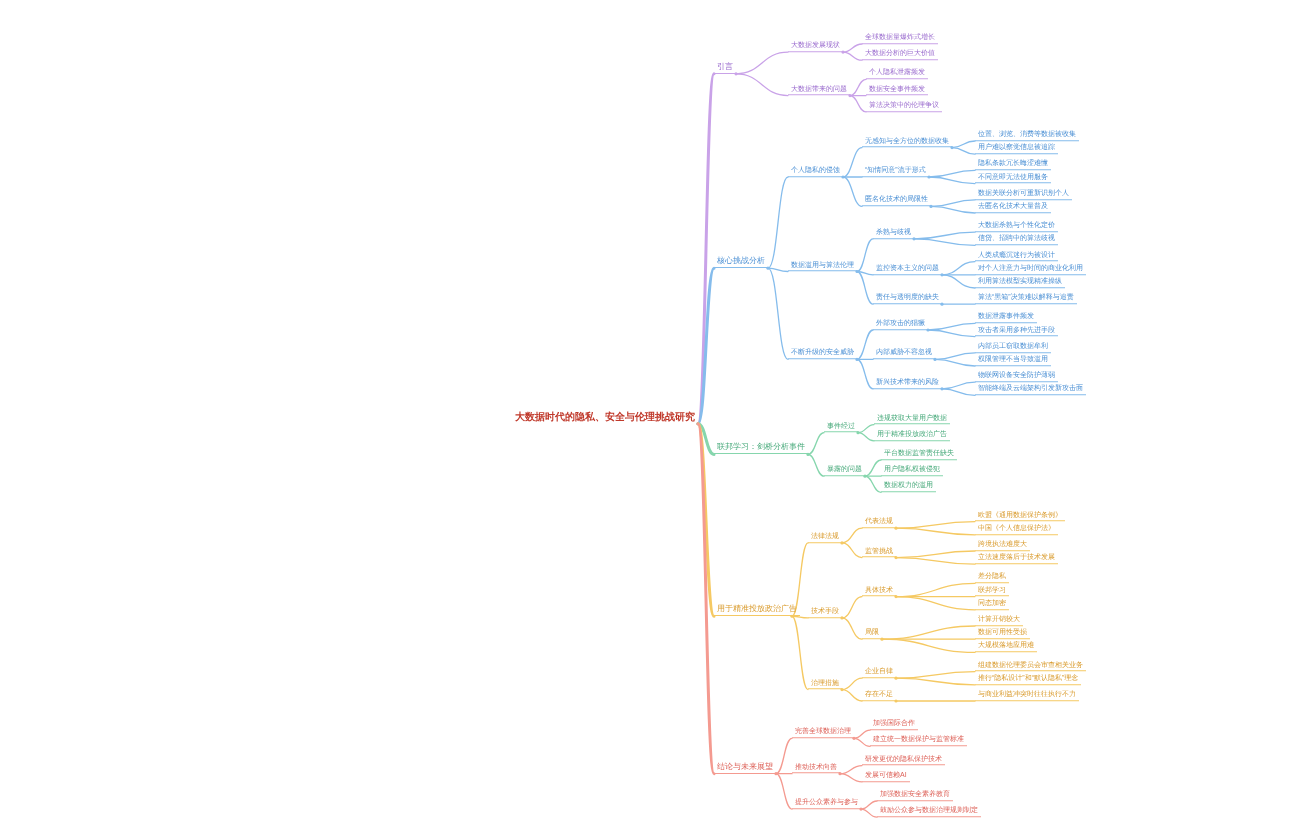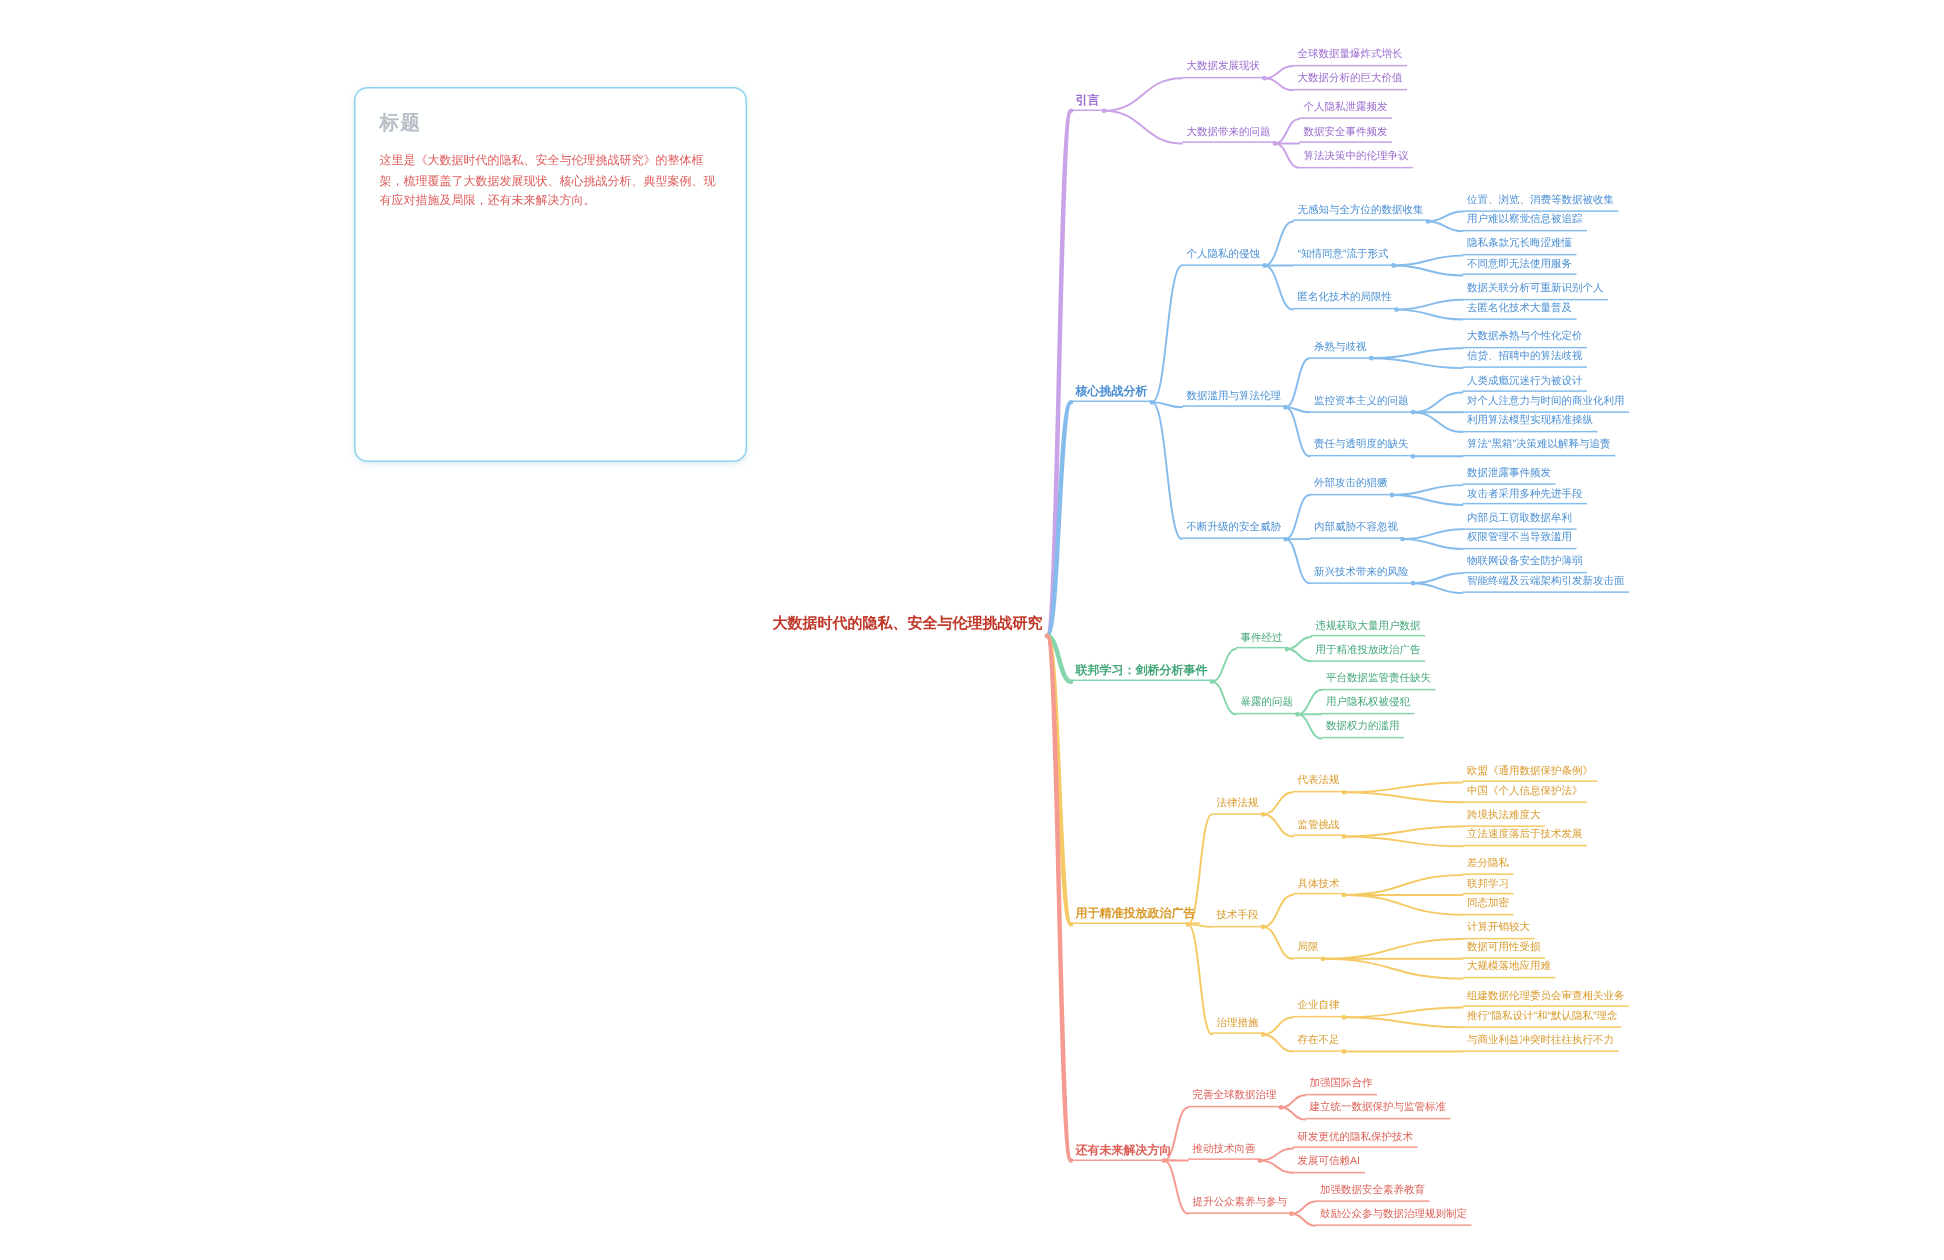--- a/index.html
+++ b/index.html
@@ -10,21 +10,21 @@
   }
   #canvas{position:absolute;inset:0;}
   #link-svg{position:absolute;left:0;top:0;pointer-events:none;}
   #node-layer{position:absolute;left:0;top:0;width:100%;height:100%;z-index:2;}
   .node{
     position:absolute;transform:translateY(-100%);
     white-space:nowrap;padding:1px 3px 1px;line-height:1.25;
     cursor:pointer;
   }
   .depth-0{font-size:10px;font-weight:bold;}
-  .depth-1{font-size:8px;font-weight:700;border-bottom:1.6px solid;text-align:center;}
+  .depth-1{font-size:8px;font-weight:400;border-bottom:1.6px solid;text-align:center;}
   .depth-2{font-size:7px;border-bottom:1.3px solid;}
   .depth-3{font-size:7px;border-bottom:1.2px solid;}
   .depth-4{font-size:7px;border-bottom:1.2px solid;}
   .note-box{
     position:absolute;left:236px;top:58px;width:262px;height:250px;
     background:#feffff;border:1.5px solid #8ed3ee;border-radius:9px;
     box-shadow:0 1px 5px rgba(120,180,210,.25);
     padding:14px 16px;box-sizing:border-box;z-index:3;
   }
   .note-title{color:#b7bec5;font-weight:bold;font-size:13px;letter-spacing:1px;}
@@ -214,28 +214,24 @@
       <div class="node depth-3" style="color: rgb(217, 154, 43); border-bottom-color: rgb(245, 201, 99); left: 862px; top: 639.2px;">局限</div>
       <div class="node depth-4" style="color: rgb(217, 154, 43); border-bottom-color: rgb(245, 201, 99); left: 975px; top: 626px;">计算开销较大</div>
       <div class="node depth-4" style="color: rgb(217, 154, 43); border-bottom-color: rgb(245, 201, 99); left: 975px; top: 639.2px;">数据可用性受损</div>
       <div class="node depth-4" style="color: rgb(217, 154, 43); border-bottom-color: rgb(245, 201, 99); left: 975px; top: 652.4px;">大规模落地应用难</div>
       <div class="node depth-2" style="color: rgb(217, 154, 43); border-bottom-color: rgb(245, 201, 99); left: 808px; top: 689.6px;">治理措施</div>
       <div class="node depth-3" style="color: rgb(217, 154, 43); border-bottom-color: rgb(245, 201, 99); left: 862px; top: 678.2px;">企业自律</div>
       <div class="node depth-4" style="color: rgb(217, 154, 43); border-bottom-color: rgb(245, 201, 99); left: 975px; top: 671.6px;">组建数据伦理委员会审查相关业务</div>
       <div class="node depth-4" style="color: rgb(217, 154, 43); border-bottom-color: rgb(245, 201, 99); left: 975px; top: 684.8px;">推行“隐私设计”和“默认隐私”理念</div>
       <div class="node depth-3" style="color: rgb(217, 154, 43); border-bottom-color: rgb(245, 201, 99); left: 862px; top: 701px;">存在不足</div>
       <div class="node depth-4" style="color: rgb(217, 154, 43); border-bottom-color: rgb(245, 201, 99); left: 975px; top: 701px;">与商业利益冲突时往往执行不力</div>
-      <div class="node depth-1" style="color: rgb(221, 96, 87); border-bottom-color: rgb(244, 154, 144); left: 714px; top: 773.7px;">还有未来解决方向</div>
+      <div class="node depth-1" style="color: rgb(221, 96, 87); border-bottom-color: rgb(244, 154, 144); left: 714px; top: 773.7px;">结论与未来展望</div>
       <div class="node depth-2" style="color: rgb(221, 96, 87); border-bottom-color: rgb(244, 154, 144); left: 792px; top: 738.3px;">完善全球数据治理</div>
       <div class="node depth-3" style="color: rgb(221, 96, 87); border-bottom-color: rgb(244, 154, 144); left: 870px; top: 730.2px;">加强国际合作</div>
       <div class="node depth-3" style="color: rgb(221, 96, 87); border-bottom-color: rgb(244, 154, 144); left: 870px; top: 746.4px;">建立统一数据保护与监管标准</div>
       <div class="node depth-2" style="color: rgb(221, 96, 87); border-bottom-color: rgb(244, 154, 144); left: 792px; top: 773.7px;">推动技术向善</div>
       <div class="node depth-3" style="color: rgb(221, 96, 87); border-bottom-color: rgb(244, 154, 144); left: 862px; top: 765.6px;">研发更优的隐私保护技术</div>
       <div class="node depth-3" style="color: rgb(221, 96, 87); border-bottom-color: rgb(244, 154, 144); left: 862px; top: 781.8px;">发展可信赖AI</div>
       <div class="node depth-2" style="color: rgb(221, 96, 87); border-bottom-color: rgb(244, 154, 144); left: 792px; top: 809.1px;">提升公众素养与参与</div>
       <div class="node depth-3" style="color: rgb(221, 96, 87); border-bottom-color: rgb(244, 154, 144); left: 877px; top: 801px;">加强数据安全素养教育</div>
       <div class="node depth-3" style="color: rgb(221, 96, 87); border-bottom-color: rgb(244, 154, 144); left: 877px; top: 817.2px;">鼓励公众参与数据治理规则制定</div>
     </div>
-  <div class="note-box">
-    <div class="note-title">标题</div>
-    <div class="note-content">这里是《大数据时代的隐私、安全与伦理挑战研究》的整体框架，梳理覆盖了大数据发展现状、核心挑战分析、典型案例、现有应对措施及局限，还有未来解决方向。</div>
-  </div>
 </div>
 
 </body></html>

